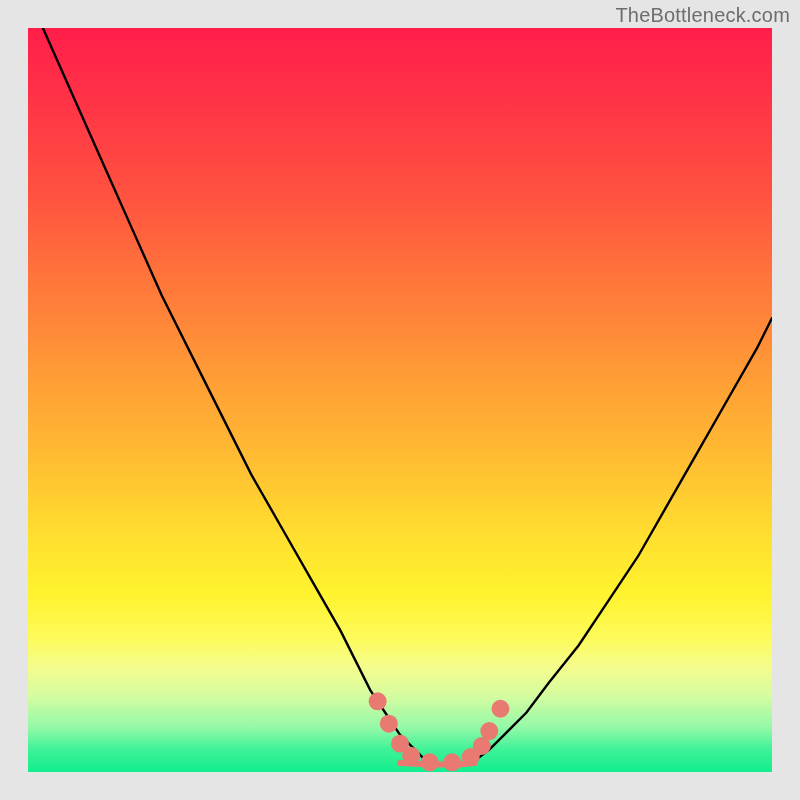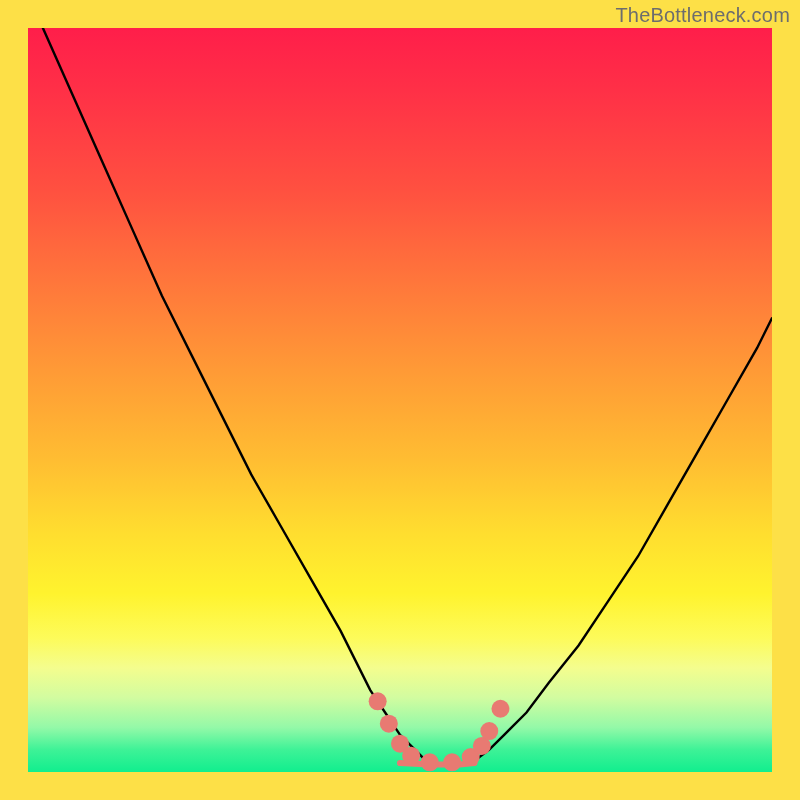--- a/index.html
+++ b/index.html
@@ -10,21 +10,21 @@
     background: #000;
     overflow: hidden;
     font-family: Arial, Helvetica, sans-serif;
   }
   .frame {
     position: absolute;
     top: 0;
     left: 0;
     width: 800px;
     height: 800px;
-    background: #fde047;
+    background: #e5e5e5;
   }
   .plot-area {
     position: absolute;
     top: 28px;
     left: 28px;
     width: 744px;
     height: 744px;
     
     background: linear-gradient(
       to bottom,

